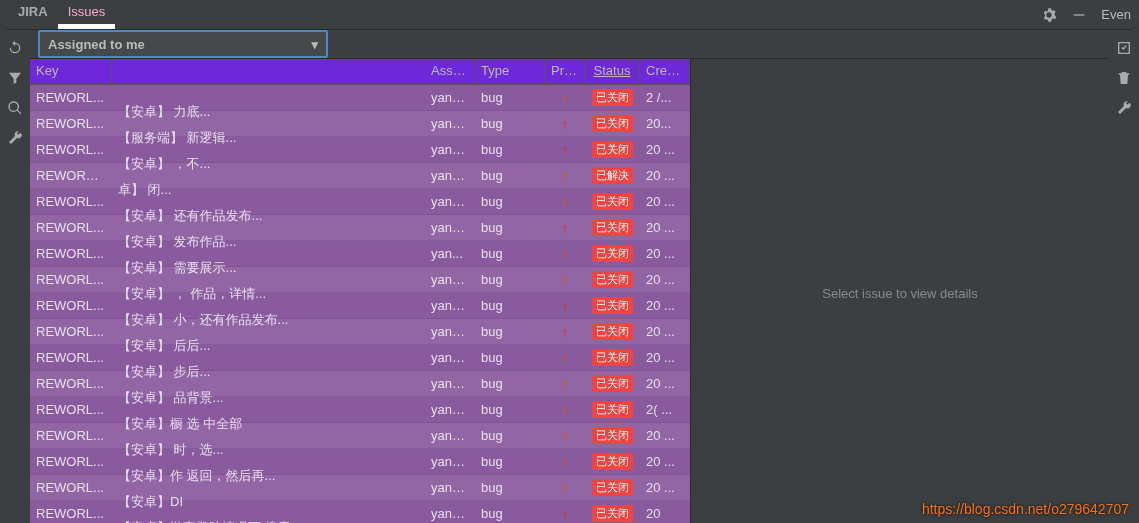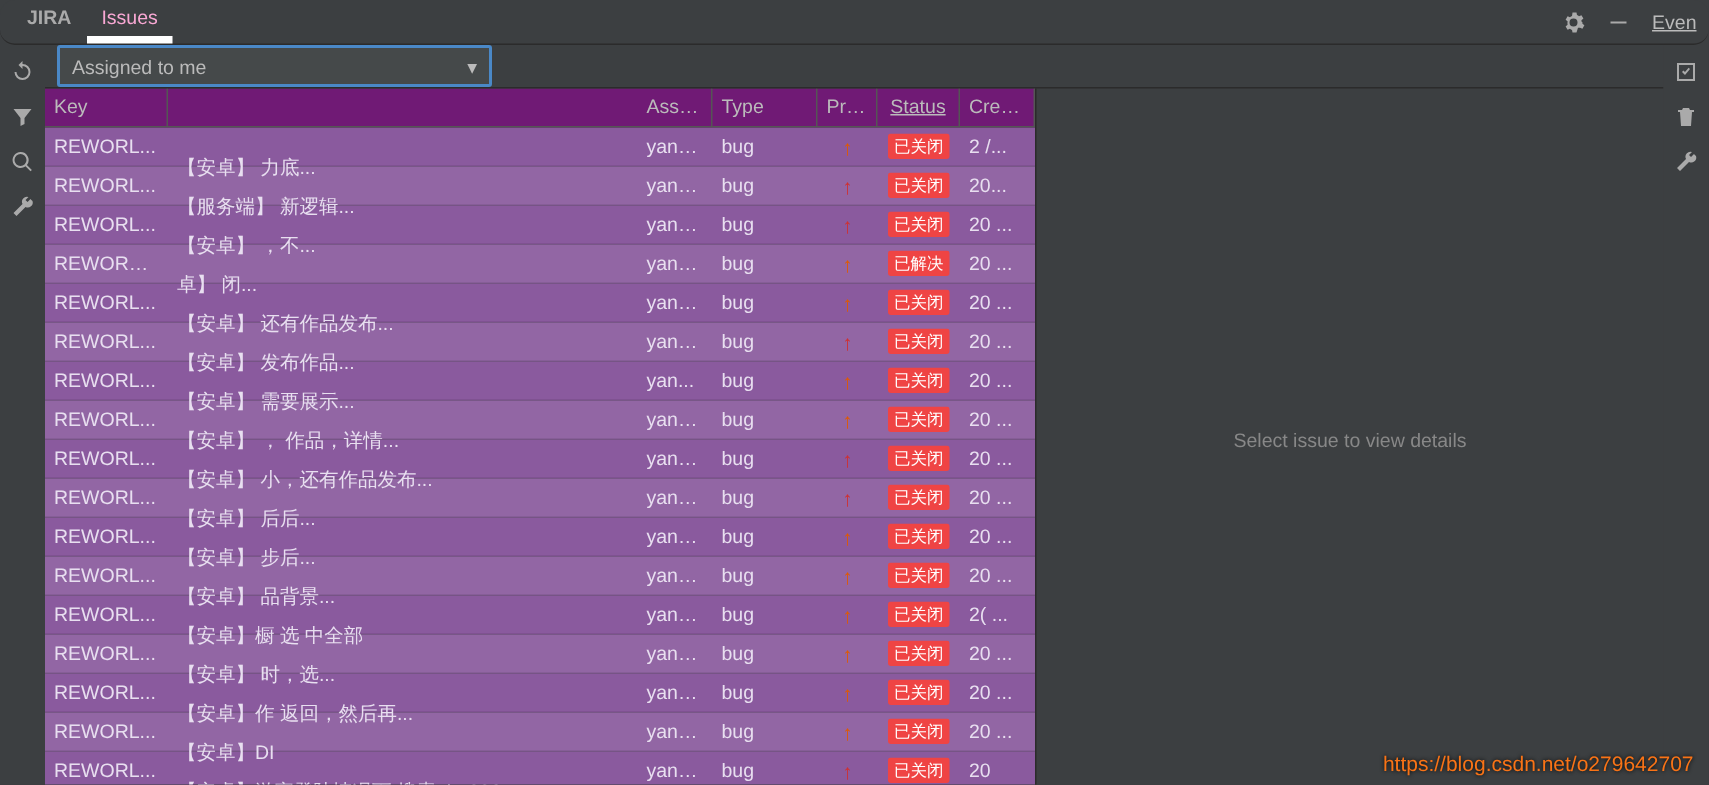--- a/index.html
+++ b/index.html
@@ -1,32 +1,32 @@
 <!DOCTYPE html>
 <html><head>
 <meta charset="utf-8">
 <style>
 * { margin:0; padding:0; box-sizing:border-box; font-family:"Segoe UI",Arial,sans-serif; }
 body { background:#3c3f41; color:#bbbbbb; font-size:13px; width:1139px; height:523px; overflow:hidden; position:relative; }
 .topbar { height:30px; background:#3c3f41; display:flex; padding:0 8px; border-bottom:1px solid #2b2b2b;border-radius:10px; }
 .tab { padding:4px 10px; color:#bbb; cursor:pointer; }
 .tab.active { border-bottom:5px solid #ffffff; color:#f9a8d4; }
 .tab.first { font-weight:bold; color:#aaa; }
-.top-right { margin-left:auto; display:flex; align-items:center; gap:14px;text-decoration:underline; }
+.top-right { margin-left:auto; display:flex; align-items:center; gap:14px; }
 .icon { width:16px; height:16px; display:inline-block; fill:#aaa; }
 .main { display:flex; height:calc(100% - 30px); }
 .leftbar { width:30px; background:#3c3f41; display:flex; flex-direction:column; align-items:center; padding-top:10px; gap:14px; }
 .rightbar { width:30px; background:#3c3f41; display:flex; flex-direction:column; align-items:center; padding-top:10px; gap:14px; }
 .center { flex:1; display:flex; flex-direction:column; }
 .filterbar { height:42px; display:flex; align-items:center; padding:0 8px; }
-.dropdown { width:290px; height:28px; border:2px solid #4a88c7; background:#45494a; color:#bbb; display:flex; align-items:center; padding:0 8px; justify-content:space-between; border-radius:2px; }
+.dropdown { width:290px; height:28px; border:2px solid #4a88c7; background:#45494a; color:#bbb; display:flex; align-items:center; padding:0 8px; justify-content:space-between; border-radius:2px;font-weight:bold; }
 .content { flex:1; display:flex; border-top:1px solid #2b2b2b; }
 .table-pane { width:660px; overflow:hidden; display:flex; flex-direction:column; }
 .details-pane { flex:1; display:flex; align-items:center; justify-content:center; color:#888; border-left:1px solid #2b2b2b; }
-.thead { display:flex; height:26px; background:#701a75; border-bottom:1px solid #555; color:#bbb; }
+.thead { display:flex; height:26px; background:#6d28d9; border-bottom:1px solid #555; color:#bbb; }
 .th { padding:4px 6px; border-right:1px solid #555; overflow:hidden; white-space:nowrap; text-overflow:ellipsis; }
 .tbody { flex:1; overflow:hidden; }
 .row { display:flex; height:26px; background:#8a5a9e; color:#e8dff0; align-items:center; border-bottom:1px solid rgba(0,0,0,0.08); }
 .row.light { background:#9266a4; }
 .td { padding:0 6px; overflow:hidden; white-space:nowrap; text-overflow:ellipsis; }
 .c-key{width:82px;} .c-sum{flex:1;margin-top:28px;} .c-ass{width:50px;} .c-type{width:70px;} .c-pri{width:40px; text-align:center;} .c-stat{width:55px; text-align:center;text-decoration:underline;} .c-cre{width:50px;}
 .badge { background:#ef4444; color:#fff; font-size:11px; padding:1px 4px; border-radius:2px; display:inline-block; }
 .arrow { font-size:14px; font-weight:bold; }
 .arrow.high{color:#e05a00;} .arrow.highest{color:#d03030;}
 .watermark { position:absolute; bottom:6px; right:10px; color:#f97316; font-size:14px; text-shadow:0 0 3px #000; }

